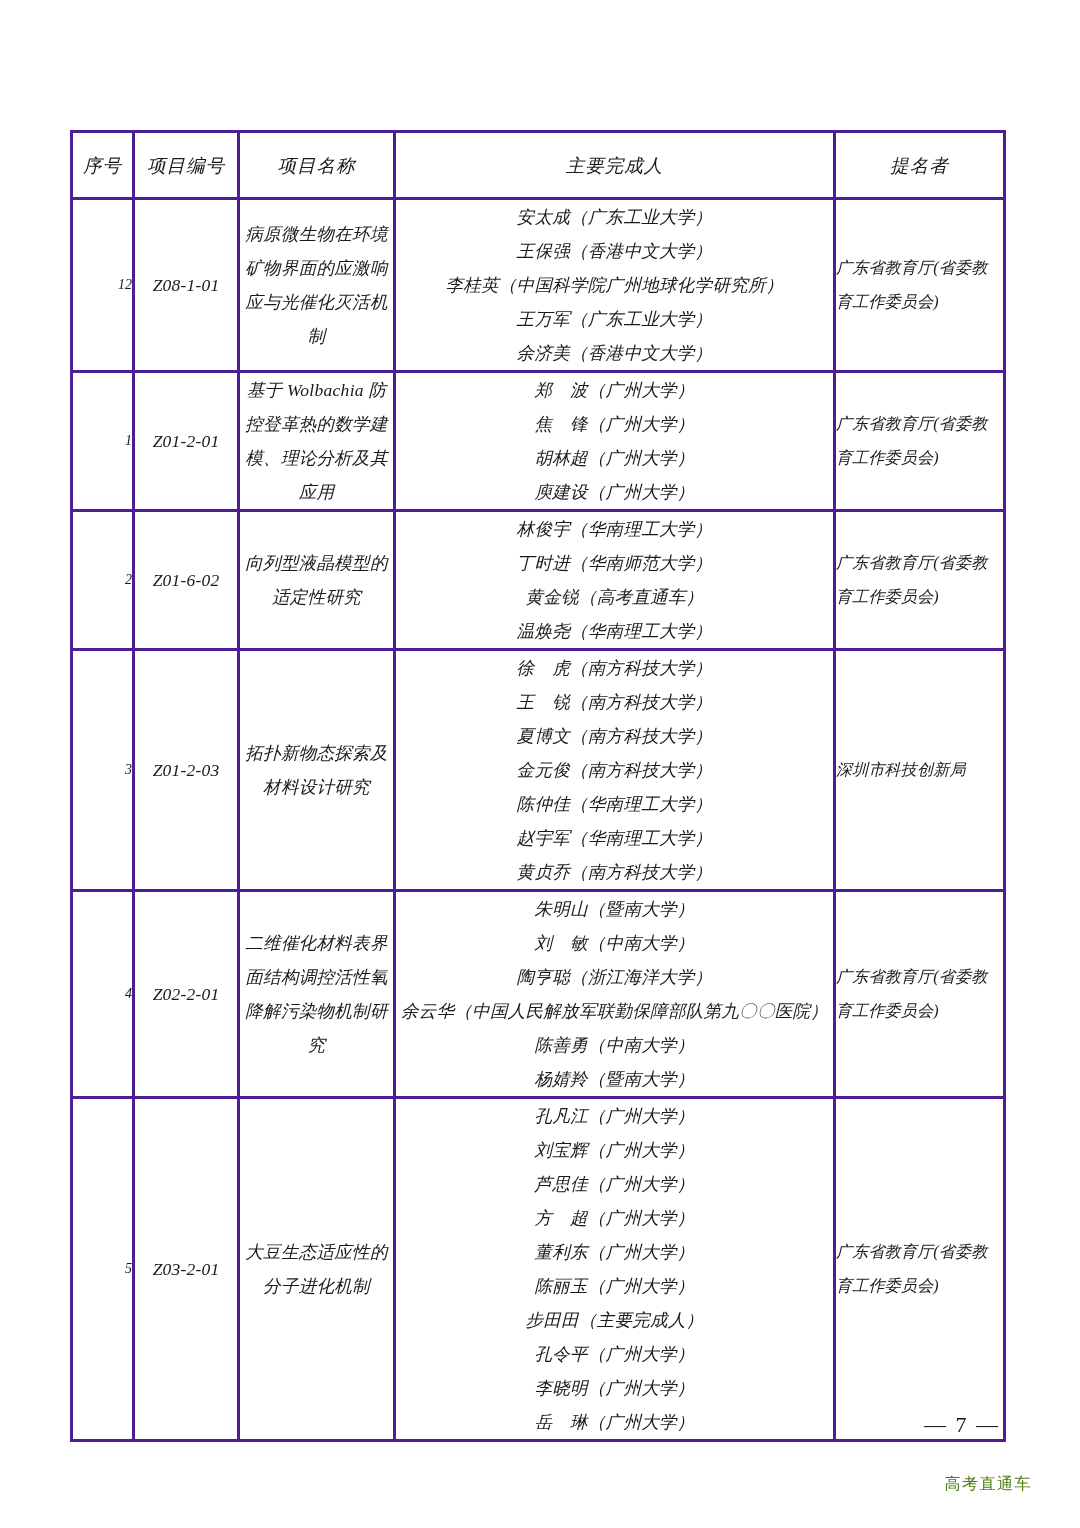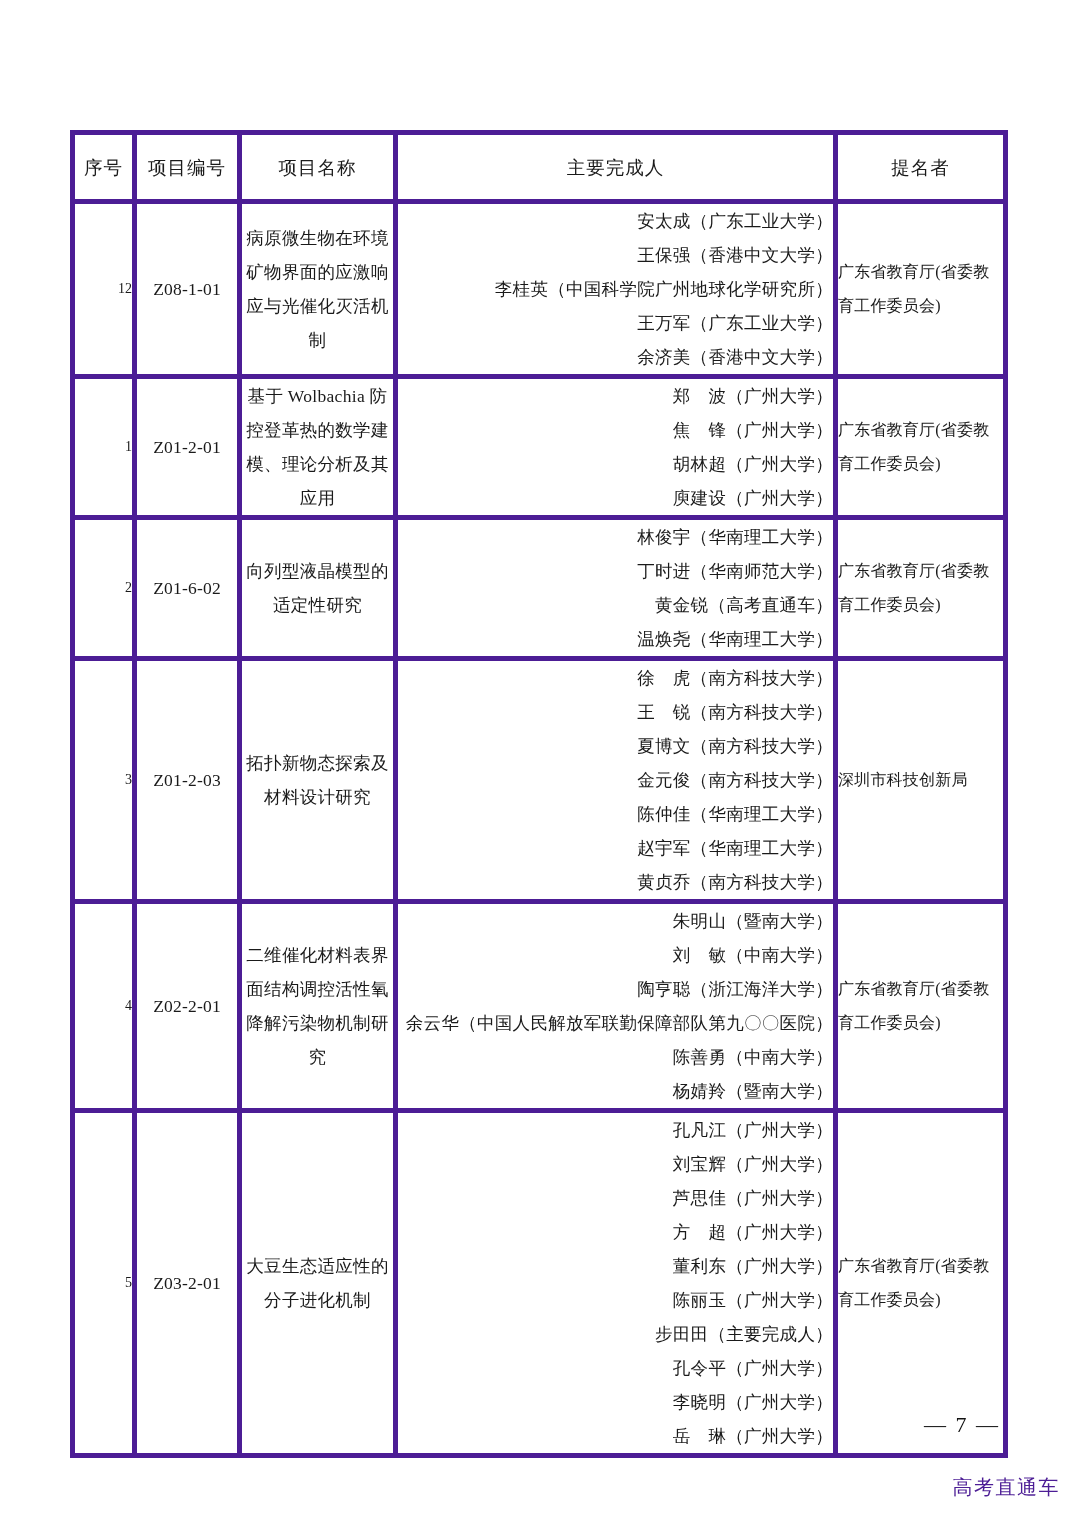--- a/index.html
+++ b/index.html
@@ -27,24 +27,25 @@
   table.award-table {
     position: absolute;
     left: 70px;
     top: 130px;
     width: 933px;
     border-collapse: collapse;
     table-layout: fixed;
   }
   table.award-table td,
   table.award-table th {
-    border: 5px solid #4c1d95;
+    border: 3px solid #4c1d95;
     vertical-align: middle;
     padding: 0;
     font-weight: normal;
+    font-style: italic;
   }
 
   col.c-seq   { width: 62px; }
   col.c-code  { width: 105px; }
   col.c-name  { width: 156px; }
   col.c-ppl   { width: 440px; }
   col.c-nom   { width: 170px; }
 
   
   .hdr-cell {
@@ -77,21 +78,21 @@
     padding: 6px 7px;
     text-align: center;
     letter-spacing: 0.3px;
   }
 
   
   .people {
     font-size: 17.5px;
     line-height: 34px;
     padding: 6px 9px 6px 11px;
-    text-align: right;
+    text-align: center;
     letter-spacing: 0.3px;
     margin-left: 35px;
   }
   .people .pline { white-space: normal; }
 
   
   .nom {
     font-size: 16px;
     line-height: 34px;
     padding: 6px 10px;
@@ -117,24 +118,24 @@
     text-align: right;
     font-size: 22px;
     letter-spacing: 2px;
     color: #111;
     font-family: "Liberation Serif", "DejaVu Serif", serif;
   }
 
   
   .watermark {
     position: absolute;
-    right: 20px;
+    right: 48px;
     top: 1474px;
-    font-size: 20px;
-    color: #4c1d95;
+    font-size: 16px;
+    color: #4d7c0f;
     letter-spacing: 1.5px;
     font-family: "Liberation Sans", "DejaVu Sans", sans-serif;
   }
 </style>
 </head>
 <body>
 
 <div class="page">
 
   <table class="award-table">

